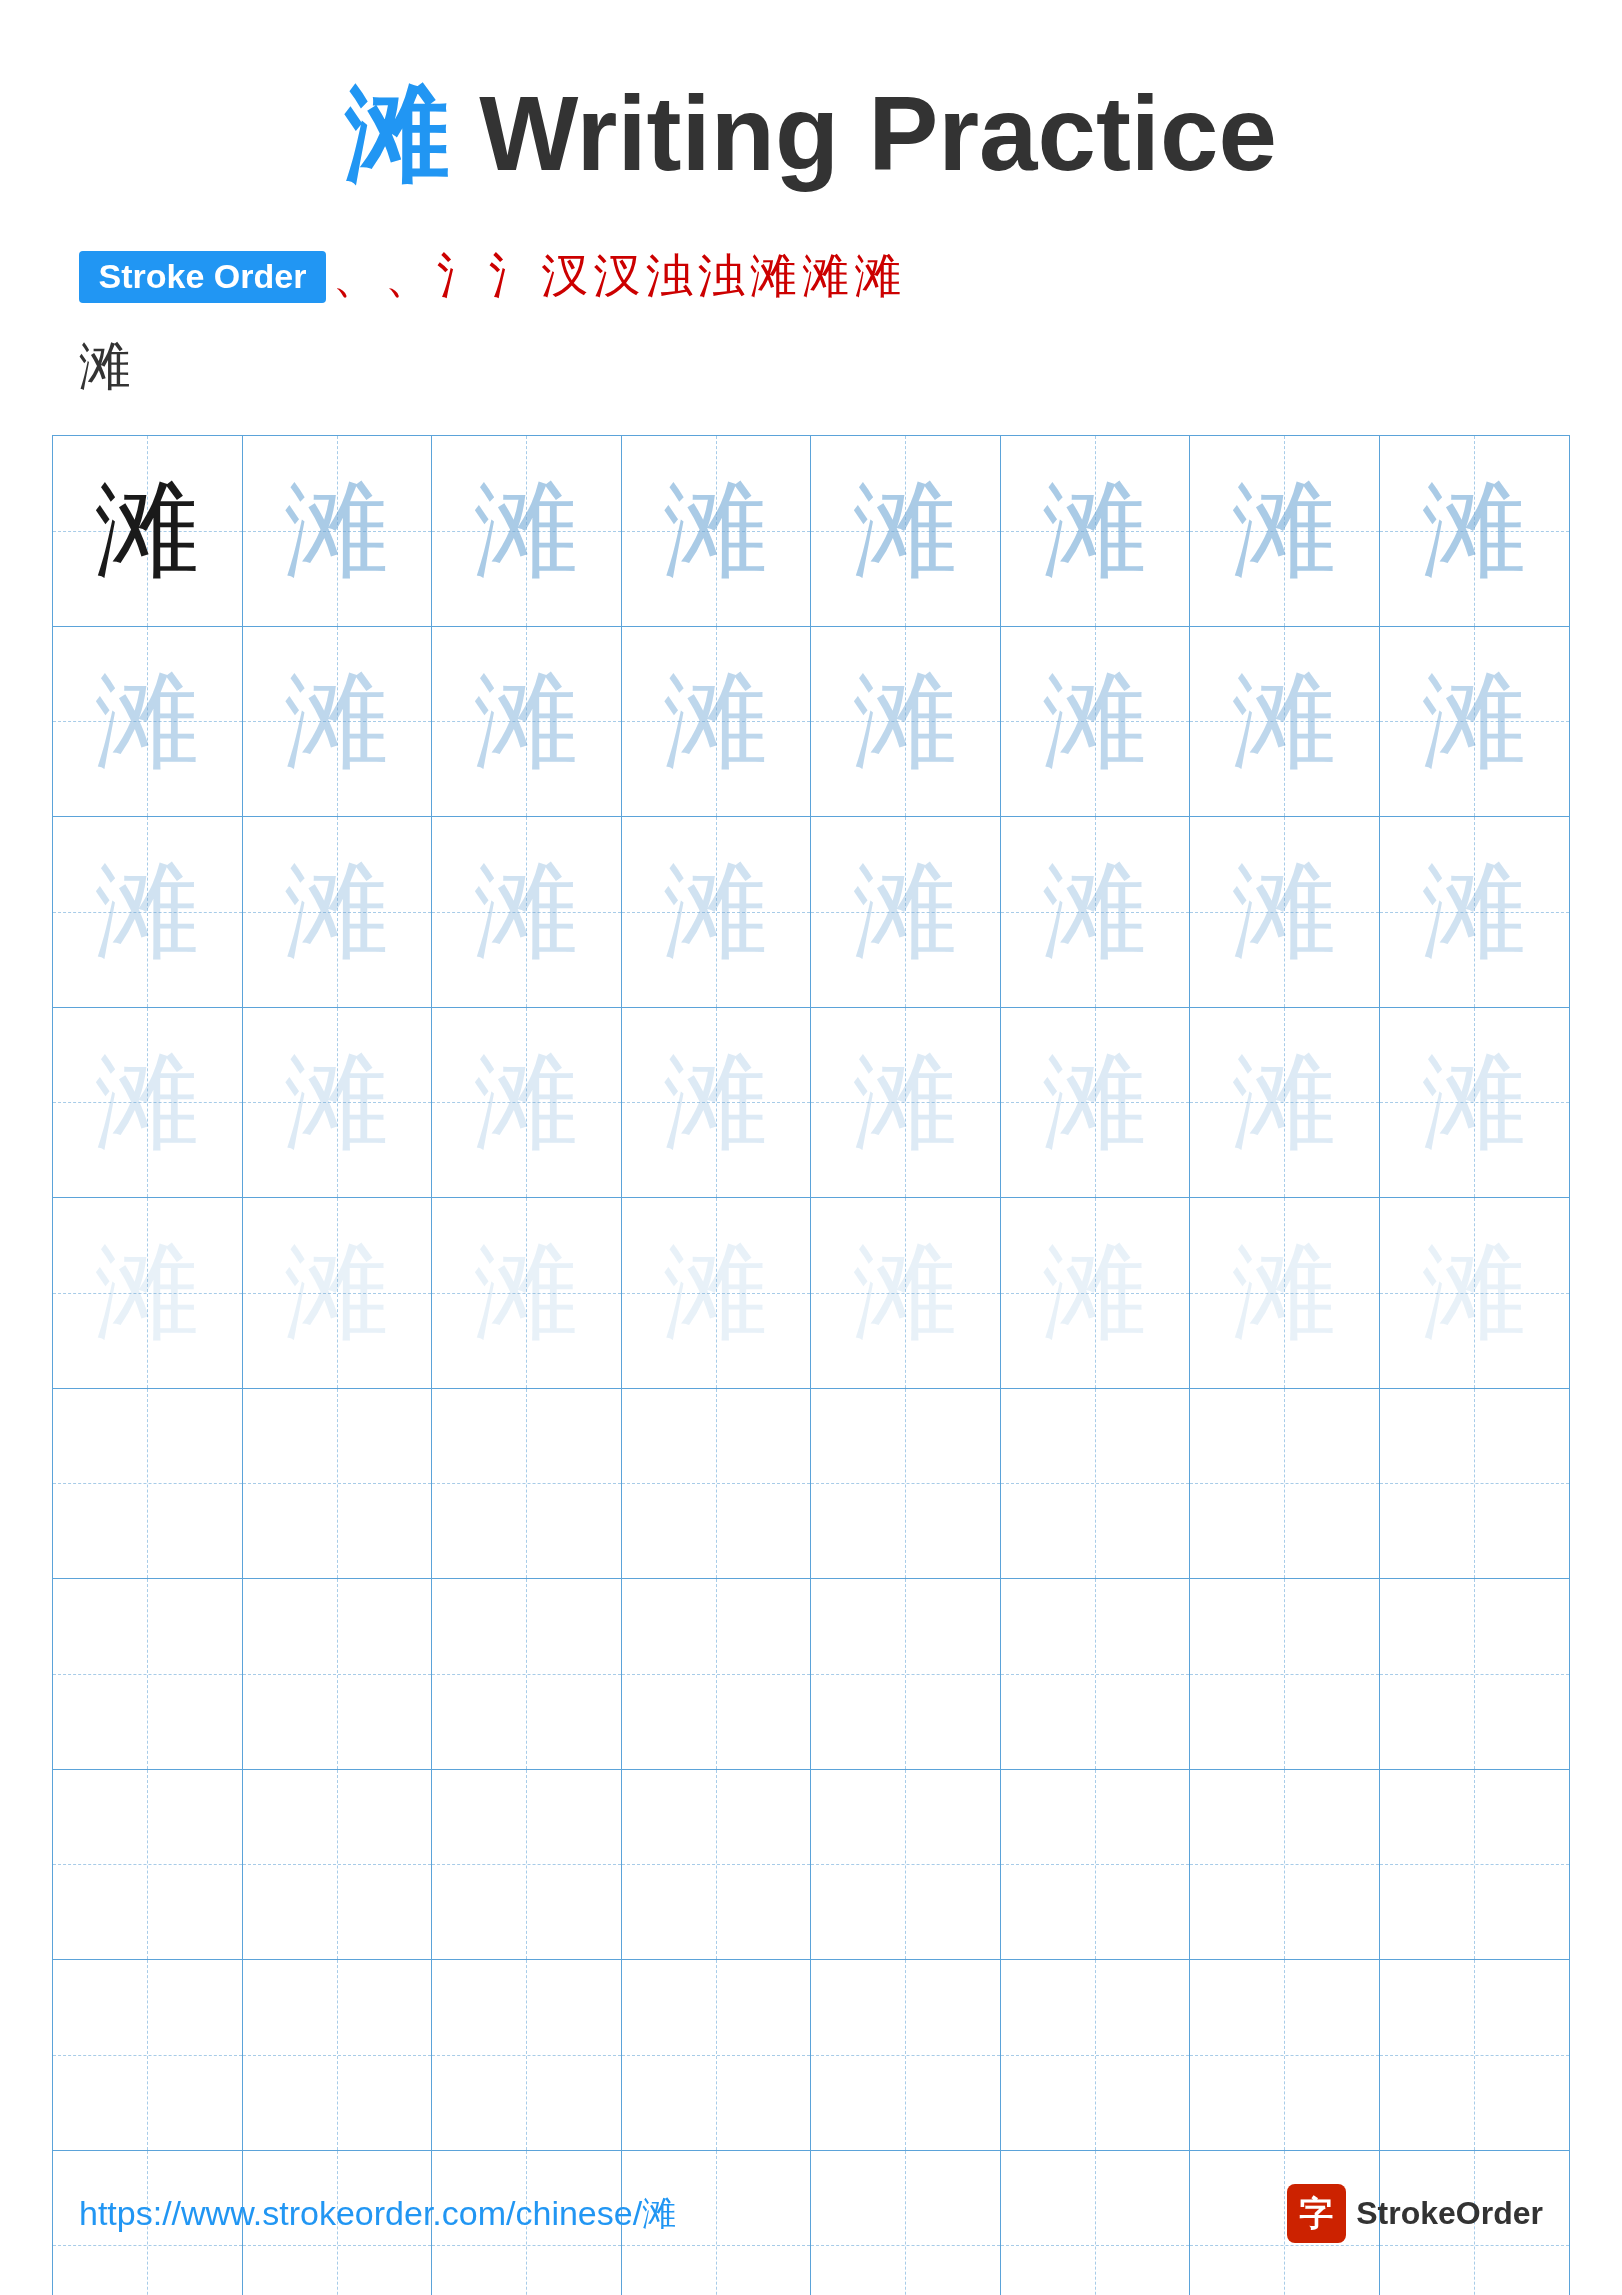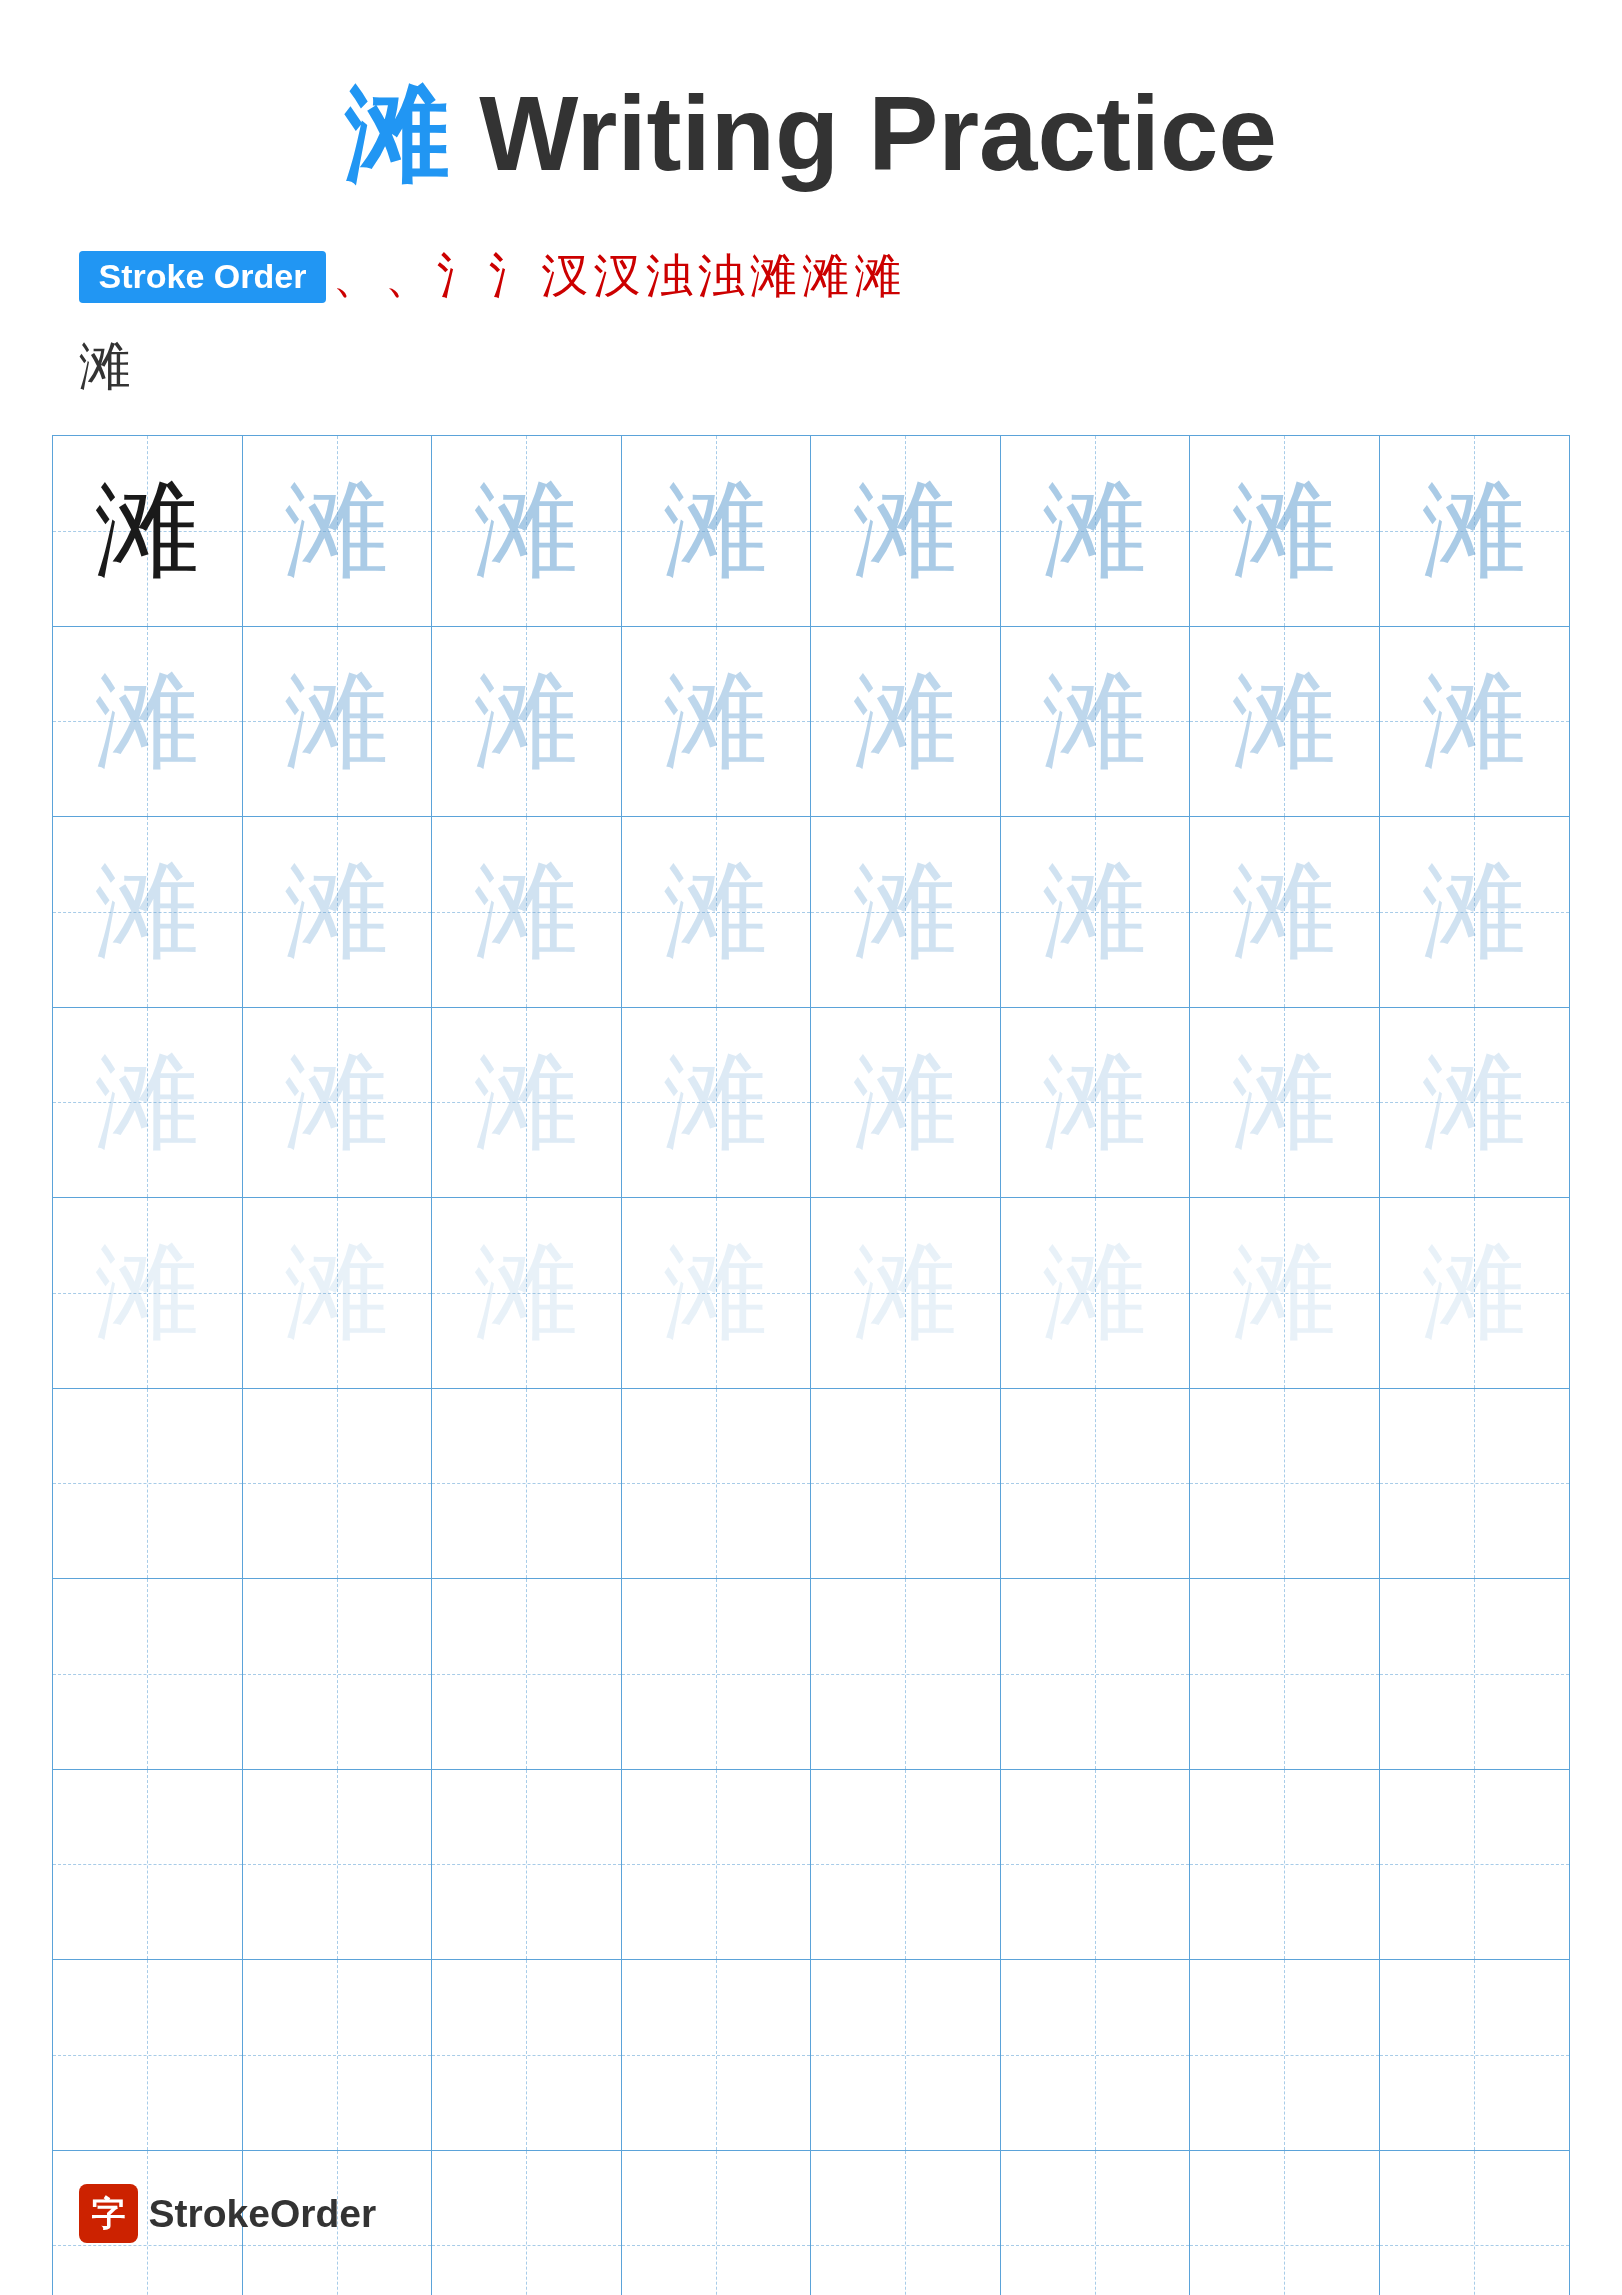--- a/index.html
+++ b/index.html
@@ -193,21 +193,21 @@
       border-radius: 7.9px;
       display: flex;
       align-items: center;
       justify-content: center;
       color: white;
       font-size: 34px;
       font-weight: bold;
     }
 
     .footer-logo-text {
-      font-size: 39px;
+      font-size: 32px;
       font-family: Arial, sans-serif;
       font-weight: bold;
       color: #333;
     }
   </style>
 </head>
 <body>
 
 <div class="title-section">
   <span class="title-char">滩</span><span class="title-text"> Writing Practice</span>
@@ -423,18 +423,19 @@
     <div class="grid-cell grid-cell-empty"></div>
     <div class="grid-cell grid-cell-empty"></div>
     <div class="grid-cell grid-cell-empty"></div>
     <div class="grid-cell grid-cell-empty"></div>
     <div class="grid-cell grid-cell-empty"></div>
   </div>
 
 </div>
 
 <div class="footer">
+  <span class="footer-url">https://www.strokeorder.com/chinese/滩</span>
   <div class="footer-logo">
     <div class="footer-logo-icon">字</div>
     <span class="footer-logo-text">StrokeOrder</span>
   </div>
 </div>
 
 
 </body></html>

